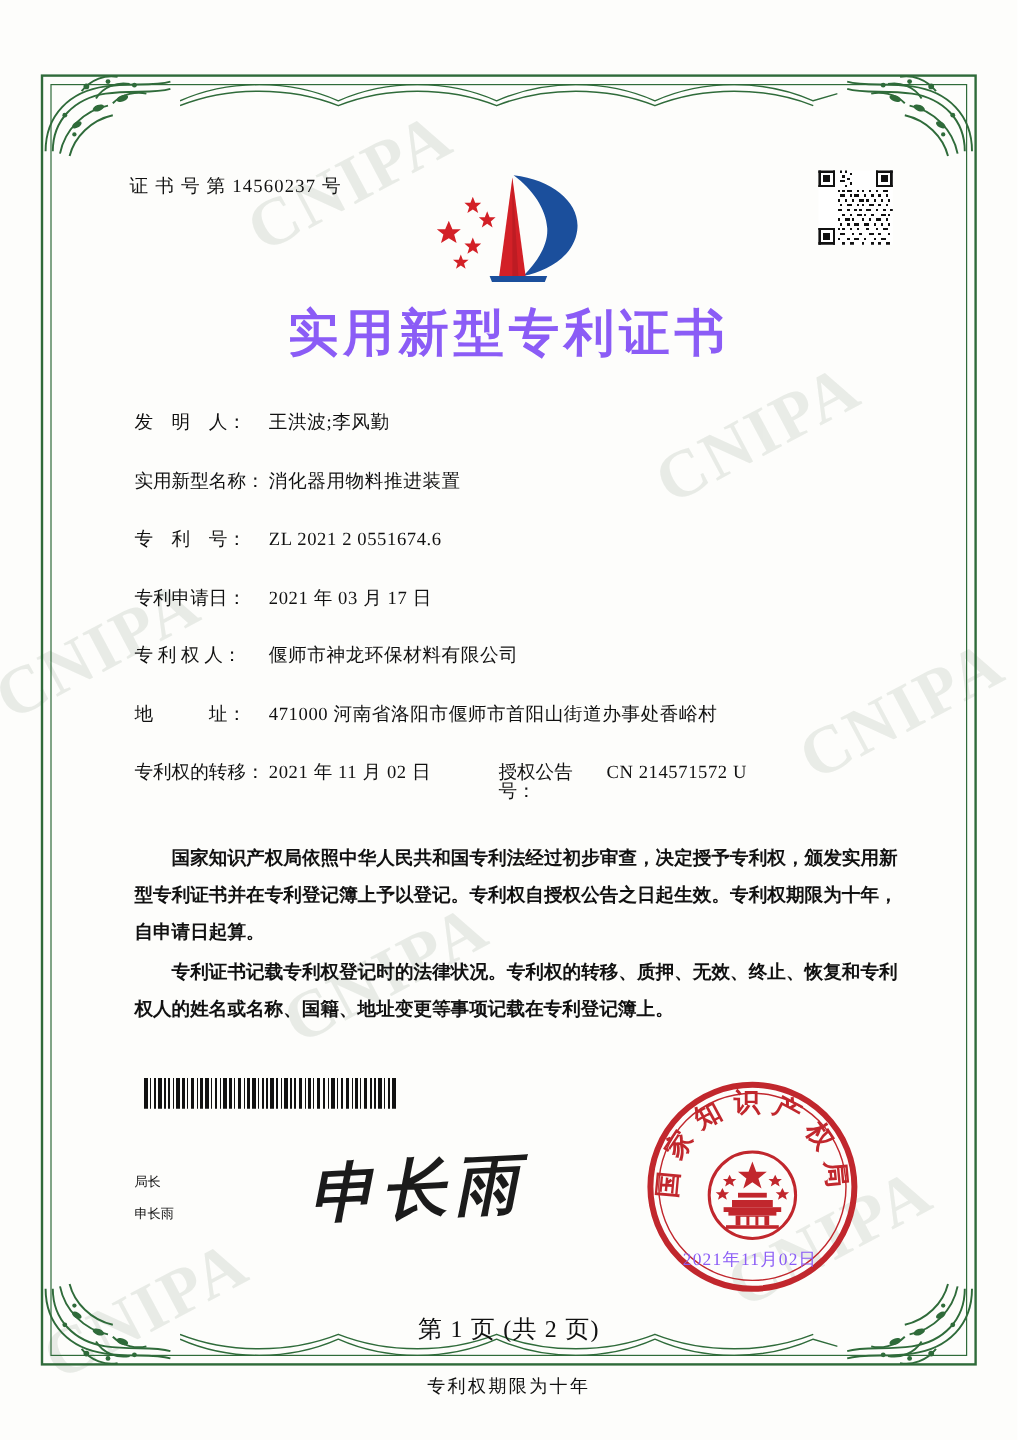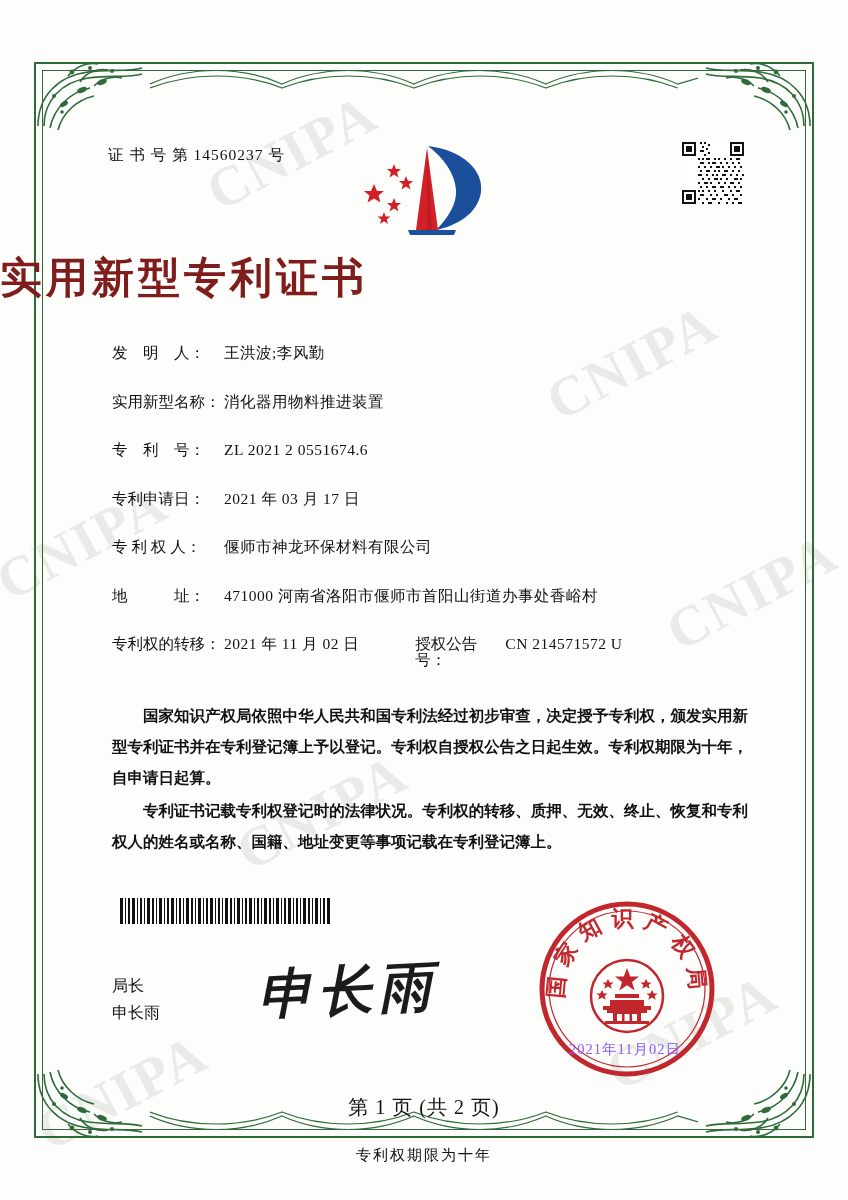--- a/index.html
+++ b/index.html
@@ -112,24 +112,25 @@
     width: 160px;
     height: 100px;
   }
   .logo svg { display:block; }
 
   .doc-title {
     position: absolute;
     left: 0;
     right: 0;
     top: 250px;
+    text-align: center;
     font-size: 42px;
     font-weight: 700;
     letter-spacing: 4px;
-    color: #7f1d1d;
+    color: #8b5cf6;
     font-family: Liberation Mono, monospace;
   }
 
   .fields {
     position: absolute;
     left: 112px;
     right: 104px;
     top: 345px;
   }
   .field {
@@ -179,21 +180,21 @@
     width: 210px;
     height: 26px;
   }
   .barcode svg { display:block; width:100%; height:100%; }
 
   
   .sig-label {
     position: absolute;
     left: 112px;
     top: 972px;
-    font-size: 16px;
+    font-size: 11px;
     line-height: 27px;
     color: #111;
   }
   .sig-script {
     position: absolute;
     left: 258px;
     top: 955px;
     font-size: 54px;
     font-family: "Liberation Serif", serif;
     font-style: italic;

